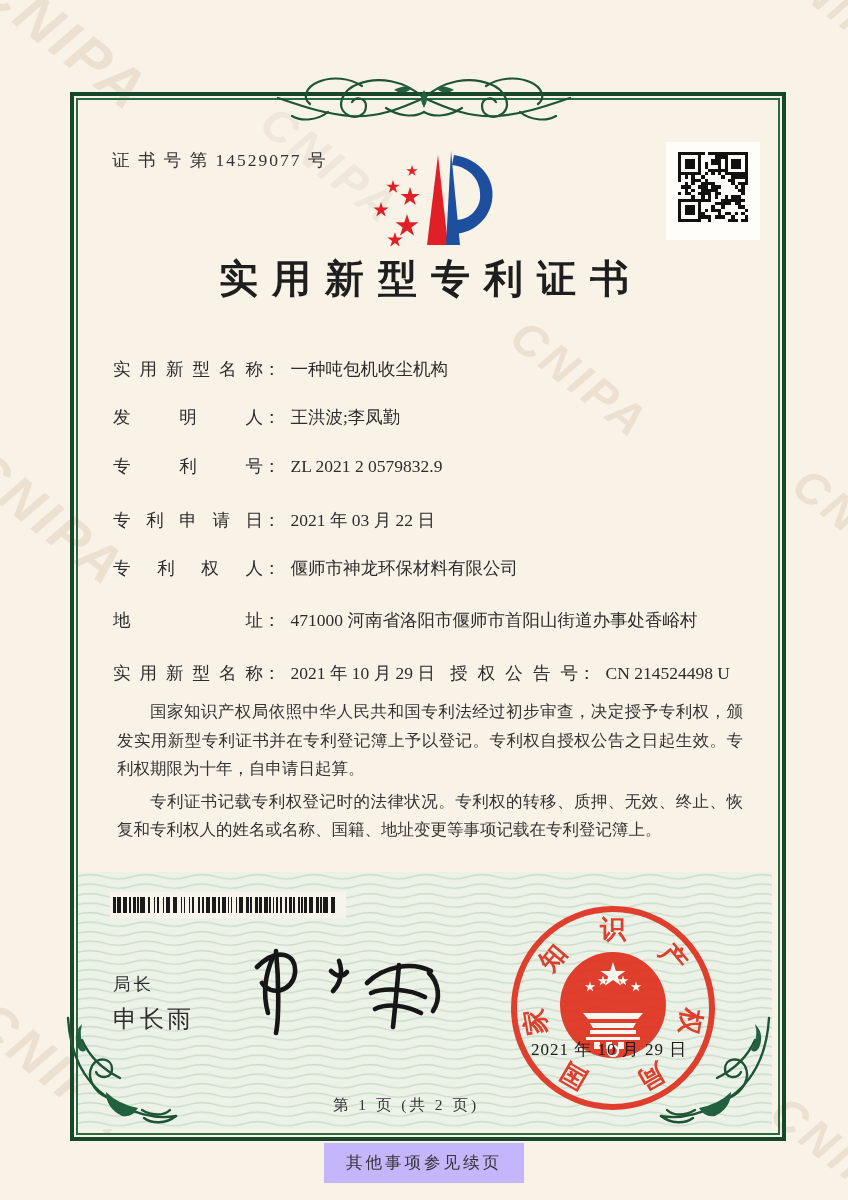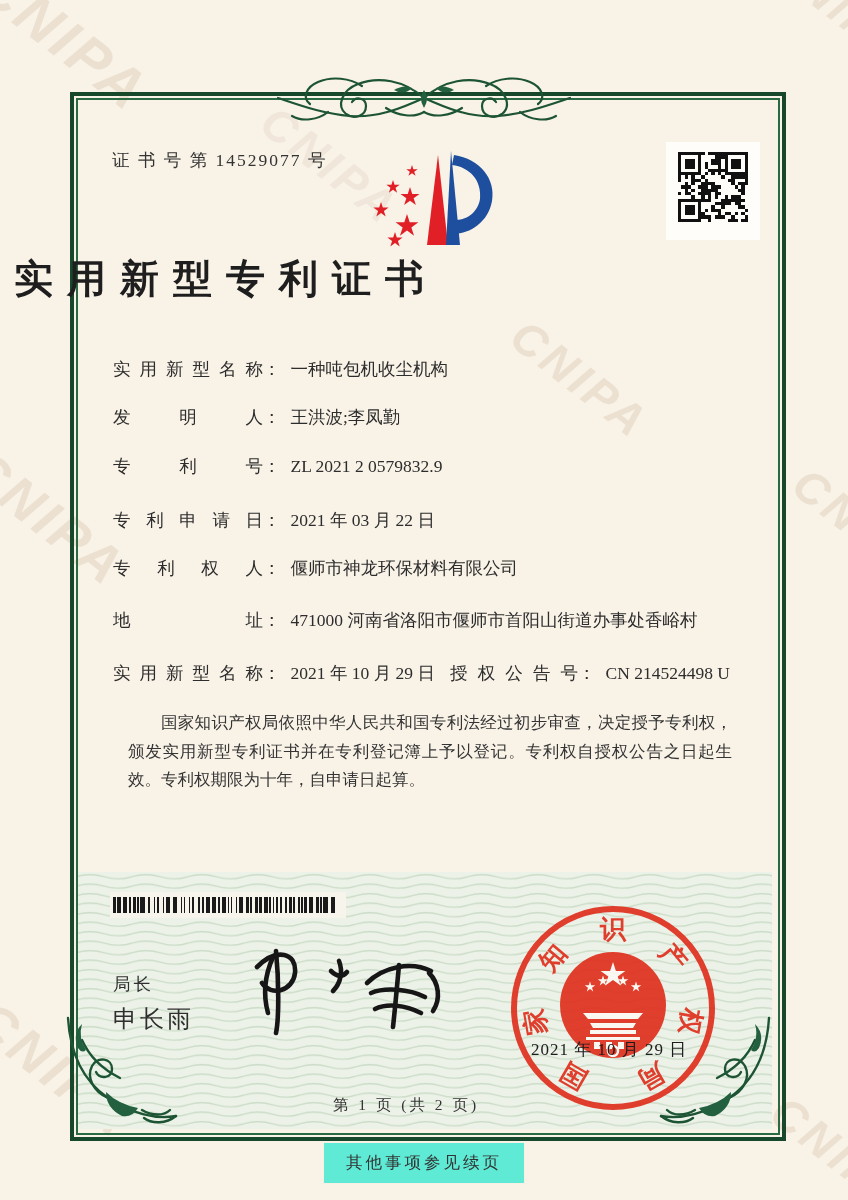--- a/index.html
+++ b/index.html
@@ -17,45 +17,45 @@
   
   .band{left:76px;top:872px;width:696px;height:257px;z-index:1;}
   
   .orn{z-index:3;pointer-events:none;}
   .flip{transform:scaleX(-1);}
   
   .certno{left:112px;top:148px;font-size:17.5px;letter-spacing:2px;z-index:5;color:#333;}
   .logo{left:348px;top:141px;z-index:5;}
   .qrpad{left:666px;top:142px;width:94px;height:98px;background:#fffdfa;z-index:4;}
   .qr{left:678px;top:152px;z-index:5;}
-  .title{left:0;top:252px;width:848px;text-align:left;font-size:39px;font-weight:bold;
+  .title{left:0;top:252px;width:848px;text-align:center;font-size:39px;font-weight:bold;
          letter-spacing:14px;text-indent:14px;color:#1e1e1e;z-index:5;}
   
   .row{position:absolute;left:113px;font-size:17.5px;z-index:5;color:#2d2d2d;white-space:nowrap;}
   .flabel{display:inline-block;width:150px;text-align:justify;text-align-last:justify;vertical-align:bottom;}
   .flabel2{display:inline-block;width:128px;text-align:justify;text-align-last:justify;vertical-align:bottom;}
   .fval{margin-left:10px;}
   .pair2{position:absolute;left:337px;top:0;}
   
   .paras{left:113px;top:694px;width:634px;z-index:5;font-size:16.5px;line-height:28.5px;
          text-align:justify;color:#343434;}
-  .paras p{margin:15px;text-indent:2em;}
+  .paras p{margin:4px;text-indent:2em;}
   
   .bcpad{left:110px;top:892px;width:236px;height:26px;background:#f7f4ec;z-index:4;}
   .barcode{left:113px;top:897px;z-index:5;}
   
   .sigtitle{left:113px;top:972px;font-size:17.5px;z-index:5;letter-spacing:3px;}
   .signame{left:113px;top:1003px;font-size:24px;z-index:5;letter-spacing:3px;}
   .sig{left:243px;top:933px;z-index:5;}
   
   .seal{left:506px;top:901px;z-index:6;}
   .sealdate{left:531px;top:1038px;font-size:17px;color:#1c1c1c;letter-spacing:1px;z-index:7;}
   
   .pageno{left:0;top:1095px;width:812px;text-align:center;font-size:15.5px;letter-spacing:3px;z-index:5;color:#333;}
-  .note{left:324px;top:1143px;background:#5eead4;padding:9px 22px;font-size:16.5px;
+  .note{left:324px;top:1143px;background:#c4b5fd;padding:9px 22px;font-size:16.5px;
         letter-spacing:3px;z-index:5;color:#333;box-shadow:0 0 2px rgba(0,0,0,0.04);}
 </style>
 </head>
 <body>
 
 <div class="wm" style="left:-34px;top:4px;font-size:58px;">CNIPA</div>
 <div class="wm" style="left:762px;top:-18px;font-size:44px;">CNIPA</div>
 <div class="wm" style="left:250px;top:138px;font-size:46px;color:#f0e7da;">CNIPA</div>
 <div class="wm" style="left:500px;top:352px;font-size:46px;">CNIPA</div>
 <div class="wm" style="left:-46px;top:486px;font-size:54px;">CNIPA</div>
@@ -399,20 +399,21 @@
 </div>
 <div class="row" style="top:661px;">
   <span class="flabel">实用新型名称</span><span>：</span><span class="fval">2021 年 10 月 29 日</span>
   <span class="pair2">
     <span class="flabel2">授权公告号</span><span>：</span><span class="fval">CN 214524498 U</span>
   </span>
 </div>
 
 <div class="abs paras">
   <p>国家知识产权局依照中华人民共和国专利法经过初步审查，决定授予专利权，颁发实用新型专利证书并在专利登记簿上予以登记。专利权自授权公告之日起生效。专利权期限为十年，自申请日起算。</p>
+  <p>专利证书记载专利权登记时的法律状况。专利权的转移、质押、无效、终止、恢复和专利权人的姓名或名称、国籍、地址变更等事项记载在专利登记簿上。</p>
 </div>
 
 <div class="abs bcpad"></div>
 <svg class="abs barcode" width="226" height="16" viewBox="0 0 226 16" shape-rendering="crispEdges">
     <rect x="0.0" y="0" width="2.6" height="16" fill="#1a1a1a"></rect>
     <rect x="4.2" y="0" width="4.2" height="16" fill="#1a1a1a"></rect>
     <rect x="10.0" y="0" width="4.2" height="16" fill="#1a1a1a"></rect>
     <rect x="15.8" y="0" width="2.6" height="16" fill="#1a1a1a"></rect>
     <rect x="20.0" y="0" width="2.6" height="16" fill="#1a1a1a"></rect>
     <rect x="24.2" y="0" width="1.6" height="16" fill="#1a1a1a"></rect>

